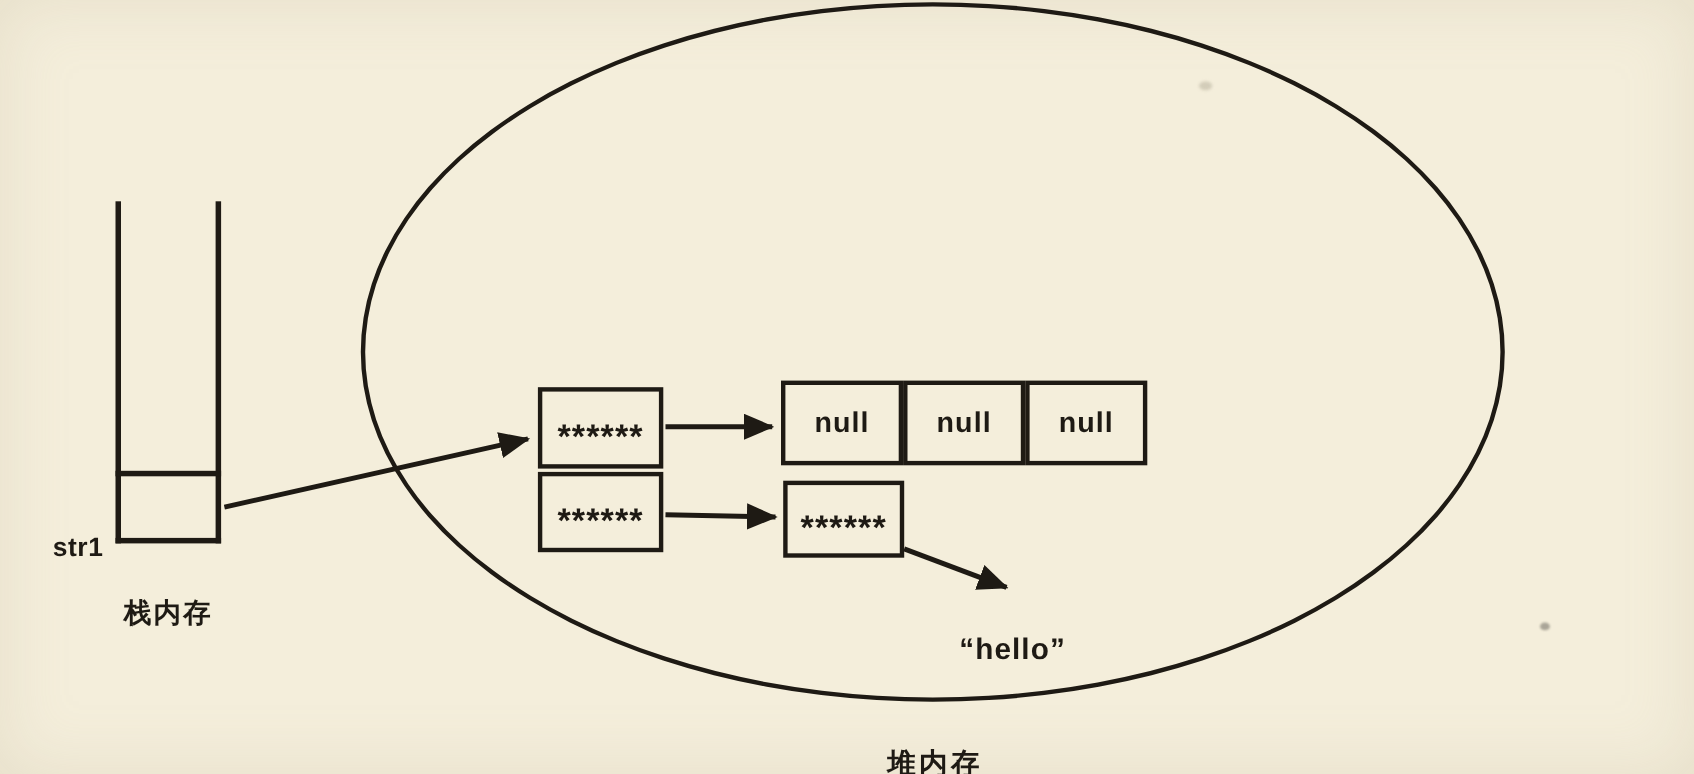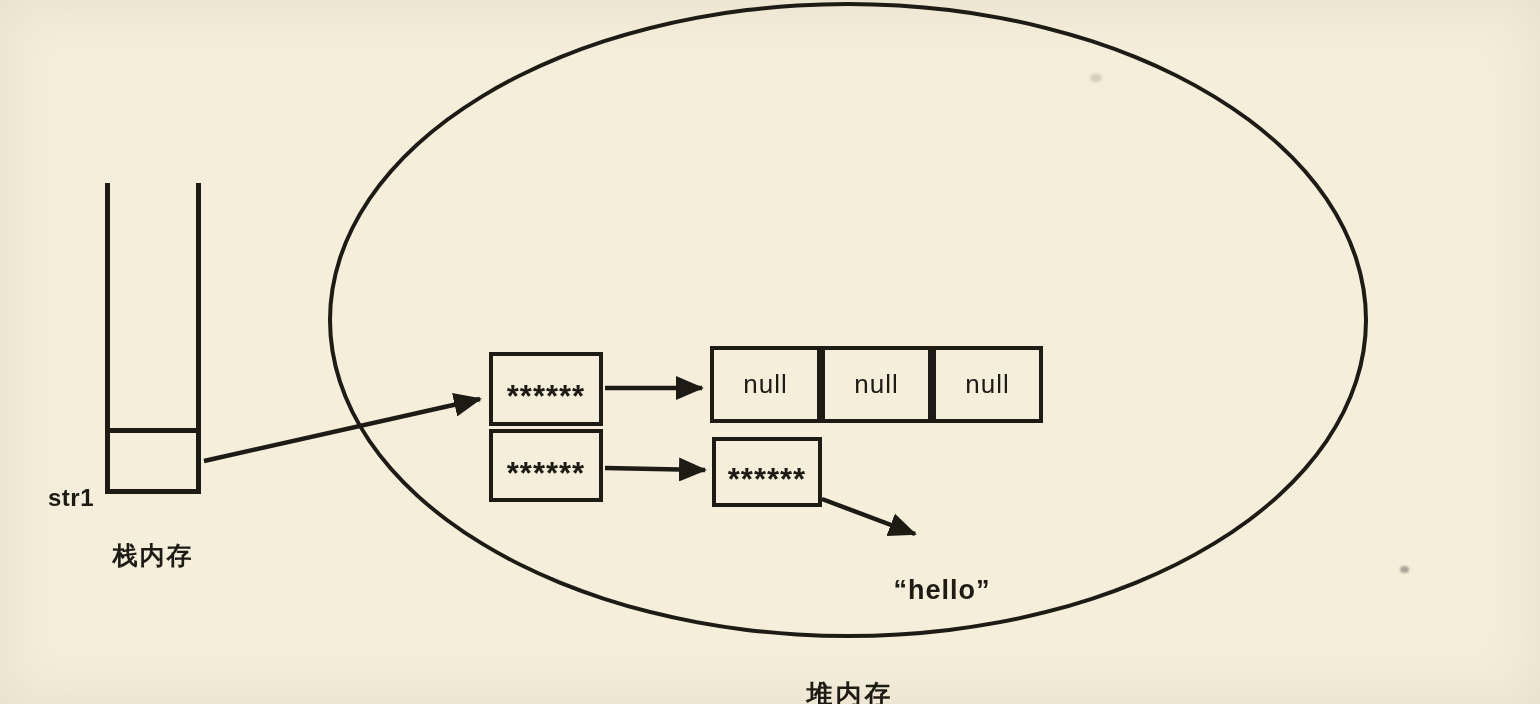--- a/index.html
+++ b/index.html
@@ -24,21 +24,21 @@
     border-left:5px solid #1e1a14;
     border-right:5px solid #1e1a14;
     border-bottom:5px solid #1e1a14;
   }
   .stack-cell{
     left:105px;top:428px;width:96px;height:66px;
     border-top:5px solid #1e1a14;
   }
   .lbl{font-weight:bold;line-height:1.1;margin-top:36px;}
   .str1-label{left:28px;top:449px;width:66px;text-align:right;font-size:24px;letter-spacing:0.5px;}
-  .stack-caption{left:95px;top:508px;width:116px;text-align:center;font-size:25px;letter-spacing:2px;font-family:Liberation Mono, monospace;}
+  .stack-caption{left:95px;top:508px;width:116px;text-align:center;font-size:25px;letter-spacing:2px;}
   .heap-caption{left:758px;top:644px;width:184px;text-align:center;font-size:26px;letter-spacing:3px;}
   
   .box{
     border:4px solid #1e1a14;
     display:flex;align-items:center;justify-content:center;
     background:transparent;
   }
   .pair-top{left:489px;top:352px;width:114px;height:74px;}
   .pair-bottom{left:489px;top:429px;width:114px;height:73px;}
   .string-ref{left:712px;top:437px;width:110px;height:70px;}
@@ -46,23 +46,23 @@
     font-weight:bold;font-size:31px;letter-spacing:1px;
     position:relative;top:8px;
   }
   .null-row{
     left:710px;top:346px;display:flex;
   }
   .null-cell{
     box-sizing:border-box;width:111px;height:77px;
     border:4px solid #1e1a14;
     display:flex;align-items:center;justify-content:center;
-    font-weight:normal;font-size:26px;letter-spacing:1px;
+    font-weight:bold;font-size:26px;letter-spacing:1px;
   }
-  .literal{left:872px;top:540px;width:140px;text-align:center;font-size:27px;font-weight:bold;letter-spacing:1px;}
+  .literal{left:872px;top:540px;width:140px;text-align:left;font-size:27px;font-weight:bold;letter-spacing:1px;}
   
   .arrows{left:0;top:0;width:1540px;height:704px;pointer-events:none;}
   
   .speck1{left:1400px;top:566px;width:9px;height:7px;background:rgba(110,106,96,0.55);border-radius:50%;filter:blur(1px);}
   .speck2{left:1090px;top:74px;width:12px;height:8px;background:rgba(170,163,145,0.45);border-radius:50%;filter:blur(1.5px);}
 </style>
 </head>
 <body>
 
 <div class="page">

